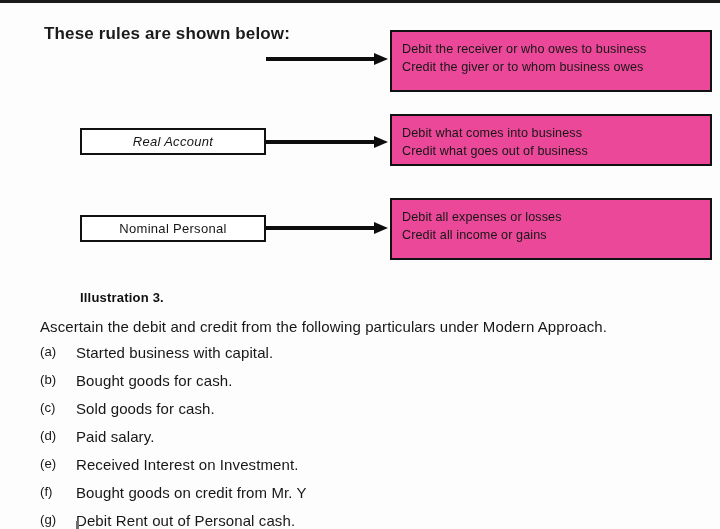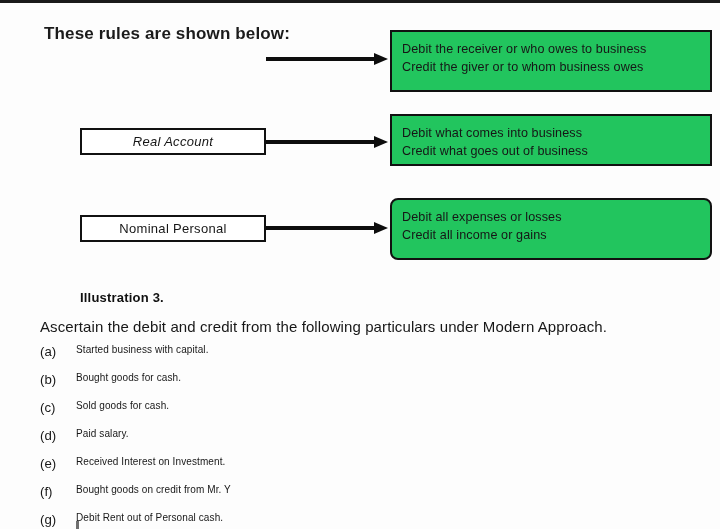--- a/index.html
+++ b/index.html
@@ -97,27 +97,27 @@
   .arrow.a1 { top: 53px; }
   .arrow.a2 { top: 136px; }
   .arrow.a3 { top: 222px; }
 
   
   .rule-box {
     position: absolute;
     left: 390px;
     width: 322px;
     border: 2px solid #111111;
-    background: #22c55e;
+    background: #ec4899;
     box-sizing: border-box;
     padding: 8px 10px 10px 10px;
   }
   .rule-box.r1 { top: 30px;  height: 62px; }
   .rule-box.r2 { top: 114px; height: 52px; }
-  .rule-box.r3 { top: 198px; height: 62px; border-radius: 8px; }
+  .rule-box.r3 { top: 198px; height: 62px; }
   .rule-box .rline {
     font-size: 12.6px;
     line-height: 18px;
     letter-spacing: 0.1px;
     color: #161616;
     white-space: nowrap;
   }
 
   
   .illus-heading {
@@ -152,21 +152,21 @@
     display: flex;
     align-items: flex-start;
   }
   .qitem .qmark {
     width: 36px;
     flex: 0 0 36px;
     font-size: 13.2px;
     color: #171717;
   }
   .qitem .qtext {
-    font-size: 10px;
+    font-size: 15px;
     letter-spacing: 0.1px;
     color: #171717;
     white-space: nowrap;
     text-align: center;
   }
 
   
   .clip-glyph {
     position: absolute;
     left: 76px;

